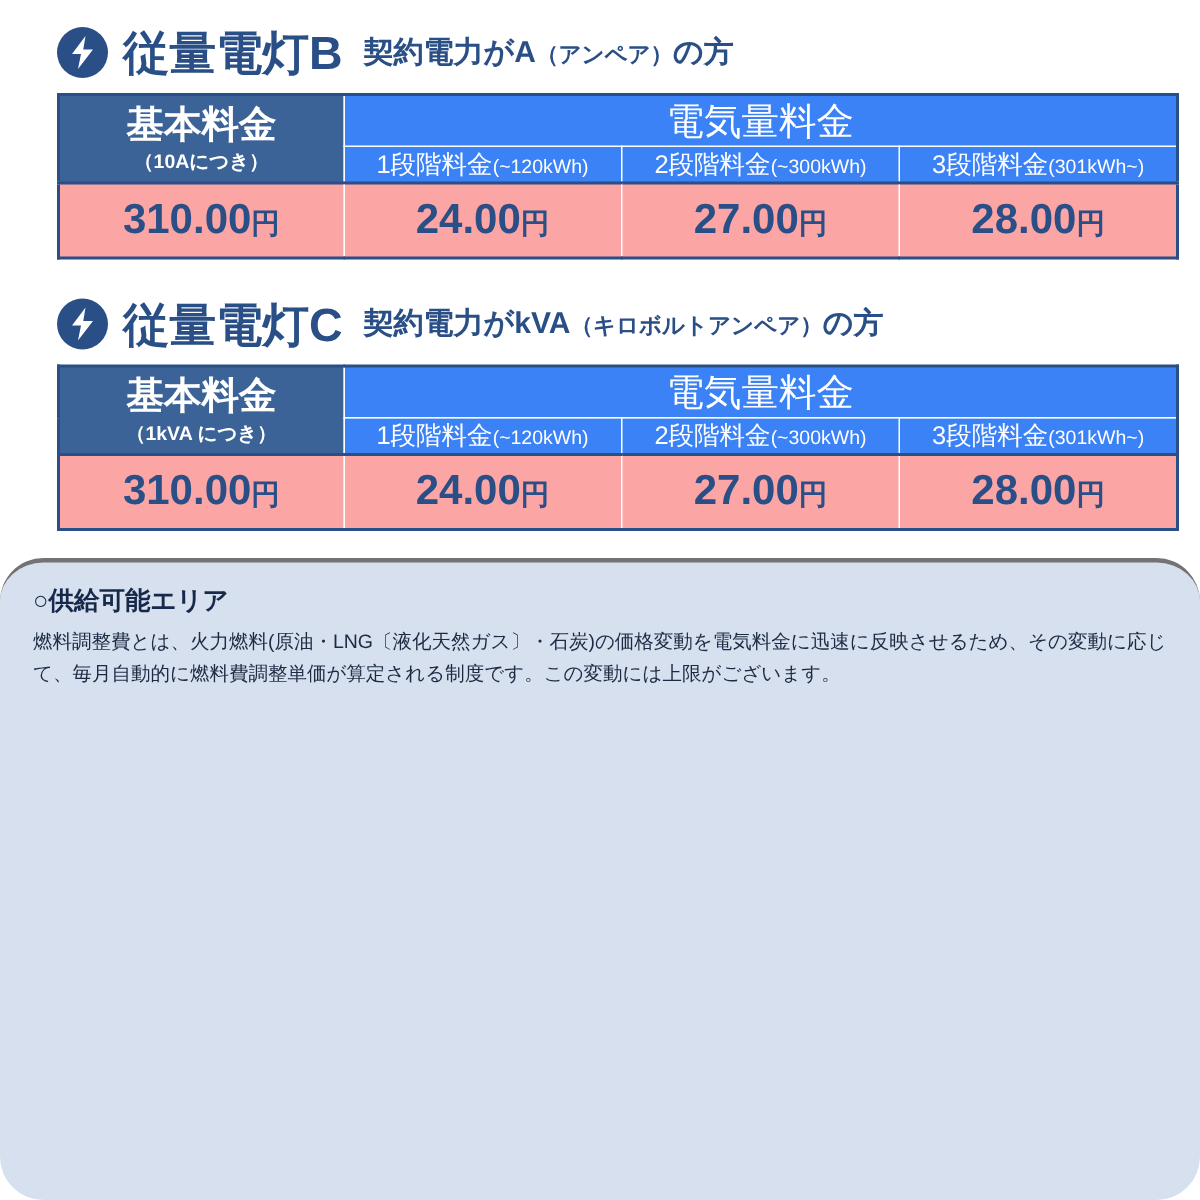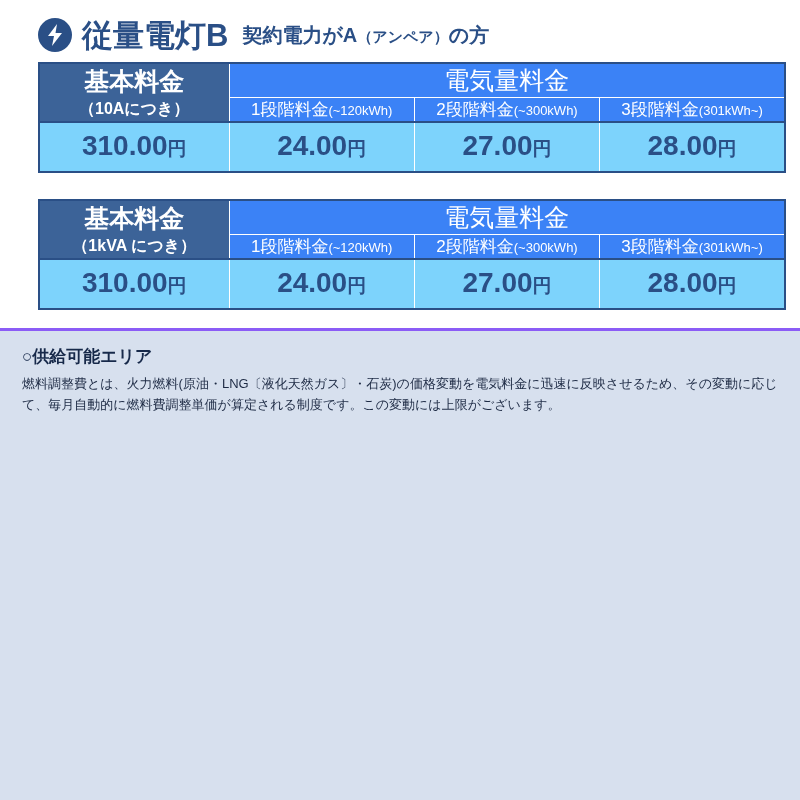--- a/index.html
+++ b/index.html
@@ -102,51 +102,52 @@
     font-weight: normal;
   }
   .basic-cell {
     background: #3c6398;
     color: #ffffff;
     font-weight: bold;
     padding: 10px 4px 12px 4px;
     line-height: 1.15;
   }
   .basic-main { font-size: 25px; display: block; }
-  .basic-sub { font-size: 16px; display: block; margin-top: 4px; }
+  .basic-sub { font-size: 13px; display: block; margin-top: 4px; }
   .group-hdr {
     font-size: 25px;
     padding: 7px 0 8px 0;
   }
   .tier-hdr {
     font-size: 17px;
     padding: 9px 2px 10px 2px;
     white-space: nowrap;
   }
   .tier-hdr .range {
     font-size: 13px;
   }
   .val-row td {
-    background: #7dd3fc;
+    background: #fca5a5;
     color: #2a4f86;
     font-weight: bold;
     font-size: 28px;
     padding: 7px 0 9px 0;
     border-top: 2px solid #2a4f86;
   }
   .val-row td .yen { font-size: 19px; }
 
   
   .note {
     margin-top: 18px;
     background: #d7e0ee;
-    border-top: 3px solid #8b5cf6;
+    border-top: 3px solid #737373;
     flex: 1 1 auto;
     padding: 16px 22px 12px 22px;
     color: #1d2a44;
+    border-radius: 29px;
   }
   .note-h {
     font-size: 17px;
     font-weight: bold;
     color: #17294a;
     margin: 0 0 7px 0;
     line-height: 1.2;
   }
   .note-h.second { margin-top: 18px; }
   .note-p {
@@ -194,20 +195,29 @@
           <td><span>310.00</span><span class="yen">円</span></td>
           <td><span>24.00</span><span class="yen">円</span></td>
           <td><span>27.00</span><span class="yen">円</span></td>
           <td><span>28.00</span><span class="yen">円</span></td>
         </tr>
       </tbody>
     </table>
   </div>
 
   <div class="plan-block second">
+    <div class="plan-head">
+      <span class="bolt-badge">
+        <svg width="18" height="22" viewBox="0 0 18 22" aria-hidden="true">
+          <polygon points="11,0 2,12 8,12 6,22 16,9 9.5,9" fill="#ffffff"></polygon>
+        </svg>
+      </span>
+      <span class="plan-name">従量電灯C</span>
+      <span class="plan-cond"><span>契約電力がkVA</span><span class="small">（キロボルトアンペア）</span><span>の方</span></span>
+    </div>
 
     <table class="rate-table">
       <tbody>
         <tr>
           <td class="basic-cell" rowspan="2" style="width:190px;">
             <span class="basic-main">基本料金</span>
             <span class="basic-sub">（1kVA につき）</span>
           </td>
           <td class="hdr group-hdr" colspan="3">電気量料金</td>
         </tr>

